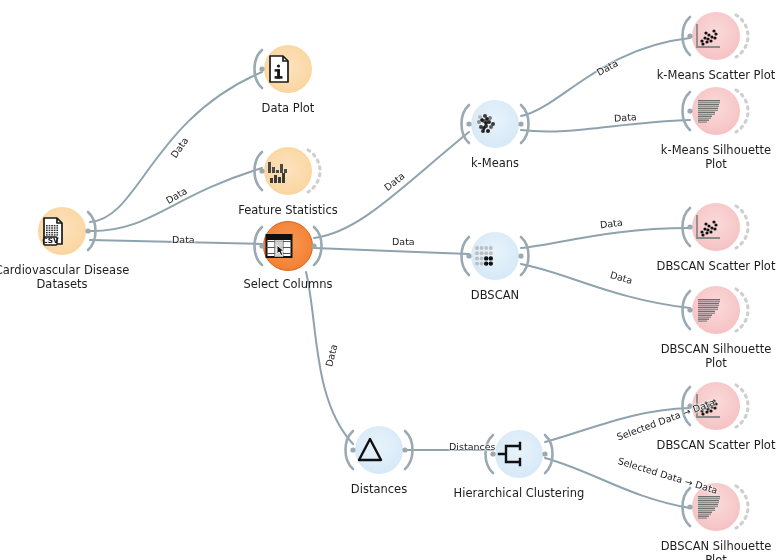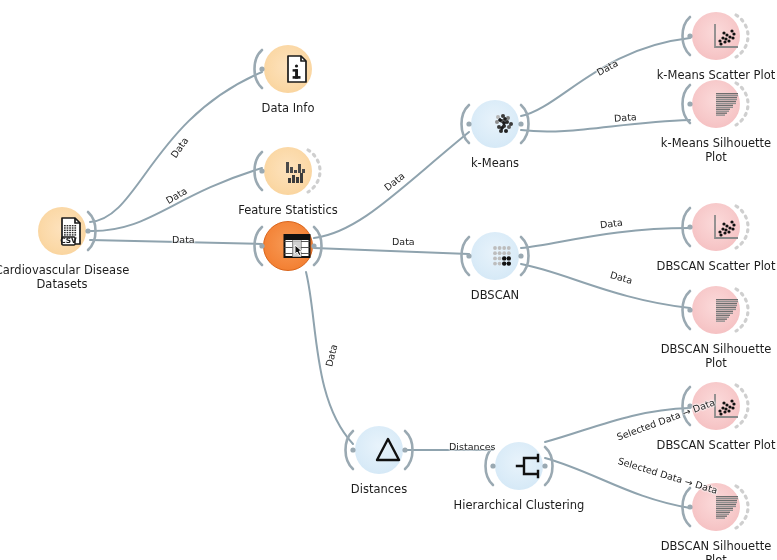--- a/index.html
+++ b/index.html
@@ -6,21 +6,21 @@
   body{
     font-family:"DejaVu Sans", sans-serif;
     width:777px;height:560px;overflow:hidden;position:relative;
   }
   #canvas{position:absolute;left:0;top:0;width:777px;height:560px;}
   svg.wires{position:absolute;left:0;top:0;width:777px;height:560px;pointer-events:none;}
 
   .node{position:absolute;transform:translate(-50%,-50%);}
   .bubble{
     position:relative;width:48px;height:48px;border-radius:50%;
-    display:flex;align-items:center;justify-content:flex-end;
+    display:flex;align-items:center;justify-content:flex-start;
   }
   .bubble.orange{background:radial-gradient(circle at 50% 45%, #fde2bd 0%, #fbd9a8 55%, #f8cf93 100%);}
   .bubble.orange-dark{background:radial-gradient(circle at 50% 45%, #f79a55 0%, #f4853a 60%, #ef7624 100%);border:1px solid #d9641a;}
   .bubble.blue{background:radial-gradient(circle at 50% 42%, #e8f3fb 0%, #dbecf8 55%, #cfe5f5 100%);}
   .bubble.pink{background:radial-gradient(circle at 50% 42%, #fbdada 0%, #f7c9ca 55%, #f3b9bb 100%);}
 
   .caption{
     position:absolute;top:56px;left:50%;transform:translateX(-50%);
     width:160px;text-align:center;font-size:11.5px;color:#1d1d1d;
     line-height:1.22;white-space:pre-line;
@@ -115,21 +115,21 @@
             <rect x="10.6" y="15.2" width="5" height="2.4" fill="#1a1a1a"></rect>
           </svg>
         </span>
         <span class="port left">
           <svg width="14" height="44" viewBox="0 0 14 44">
             <path d="M12 3 C2 12 2 32 12 41" fill="none" stroke="#9aa9b2" stroke-width="2.6" stroke-linecap="round"></path>
             <circle cx="12" cy="22" r="2.6" fill="#9aa9b2"></circle>
           </svg>
         </span>
       </div>
-      <div class="caption">Data Info</div>
+      <div class="caption">Data Plot</div>
     </div>
     <div class="node" style="left: 288px; top: 171px;">
       <div class="bubble orange">
         <span>
           <svg class="ic" width="30" height="30" viewBox="0 0 30 30">
             <rect x="4" y="6" width="3" height="11" fill="#4a4a4a"></rect>
             <rect x="8" y="11" width="3" height="6" fill="#4a4a4a"></rect>
             <rect x="12" y="14" width="3" height="3" fill="#4a4a4a"></rect>
             <rect x="16" y="8" width="3" height="9" fill="#4a4a4a"></rect>
             <rect x="20" y="13" width="3" height="4" fill="#4a4a4a"></rect>
@@ -172,20 +172,21 @@
             <circle cx="12" cy="22" r="2.6" fill="#9aa9b2"></circle>
           </svg>
         </span>
         <span class="port right">
           <svg width="14" height="44" viewBox="0 0 14 44">
             <path d="M2 3 C12 12 12 32 2 41" fill="none" stroke="#9aa9b2" stroke-width="2.6" stroke-linecap="round"></path>
             <circle cx="2" cy="22" r="2.6" fill="#9aa9b2"></circle>
           </svg>
         </span>
       </div>
+      <div class="caption">Select Columns</div>
     </div>
     <div class="node" style="left: 495px; top: 256px;">
       <div class="bubble blue">
         <span>
           <svg class="ic" width="30" height="30" viewBox="0 0 30 30">
             <circle cx="6" cy="7" r="1.9" fill="#bdbdbd"></circle>
             <circle cx="10.6" cy="7" r="1.9" fill="#bdbdbd"></circle>
             <circle cx="15.2" cy="7" r="1.9" fill="#bdbdbd"></circle>
             <circle cx="19.799999999999997" cy="7" r="1.9" fill="#bdbdbd"></circle>
             <circle cx="6" cy="12.2" r="1.9" fill="#bdbdbd"></circle>
@@ -277,21 +278,21 @@
         </span>
         <span class="port right">
           <svg width="14" height="44" viewBox="0 0 14 44">
             <path d="M2 3 C12 12 12 32 2 41" fill="none" stroke="#9aa9b2" stroke-width="2.6" stroke-linecap="round"></path>
             <circle cx="2" cy="22" r="2.6" fill="#9aa9b2"></circle>
           </svg>
         </span>
       </div>
       <div class="caption">Distances</div>
     </div>
-    <div class="node" style="left: 519px; top: 466px;">
+    <div class="node" style="left: 519px; top: 454px;">
       <div class="bubble blue">
         <span>
           <svg class="ic" width="30" height="30" viewBox="0 0 30 30">
             <path d="M4 15 H11 M11 7 V23 M11 7 H25 M11 23 H25 M25 4 V10 M25 20 V26" fill="none" stroke="#111" stroke-width="2.4" stroke-linecap="square"></path>
           </svg>
         </span>
         <span class="port left">
           <svg width="14" height="44" viewBox="0 0 14 44">
             <path d="M12 3 C2 12 2 32 12 41" fill="none" stroke="#9aa9b2" stroke-width="2.6" stroke-linecap="round"></path>
             <circle cx="12" cy="22" r="2.6" fill="#9aa9b2"></circle>
@@ -330,21 +331,21 @@
             <path d="M12 3 C2 12 2 32 12 41" fill="none" stroke="#9aa9b2" stroke-width="2.6" stroke-linecap="round"></path>
             <circle cx="12" cy="22" r="2.6" fill="#9aa9b2"></circle>
           </svg>
         </span>
         <svg width="26" height="54" viewBox="0 0 26 54" style="position: absolute; right: -18px; top: -3px;">
           <path d="M4 6 C20 16 20 38 4 48" fill="none" stroke="#cfcfcf" stroke-width="3.2" stroke-linecap="round" stroke-dasharray="2 5"></path>
         </svg>
       </div>
       <div class="caption">k-Means Scatter Plot</div>
     </div>
-    <div class="node" style="left: 716px; top: 104px;">
+    <div class="node" style="left: 716px; top: 111px;">
       <div class="bubble pink">
         <span>
           <svg class="ic" width="30" height="30" viewBox="0 0 30 30">
             <rect x="6" y="4" width="22" height="1.35" fill="#6e6e6e"></rect>
             <rect x="6" y="5.95" width="22" height="1.35" fill="#8e8e8e"></rect>
             <rect x="6" y="7.9" width="21" height="1.35" fill="#6e6e6e"></rect>
             <rect x="6" y="9.85" width="21" height="1.35" fill="#8e8e8e"></rect>
             <rect x="6" y="11.8" width="20" height="1.35" fill="#6e6e6e"></rect>
             <rect x="6" y="13.75" width="20" height="1.35" fill="#8e8e8e"></rect>
             <rect x="6" y="15.7" width="17" height="1.35" fill="#6e6e6e"></rect>

